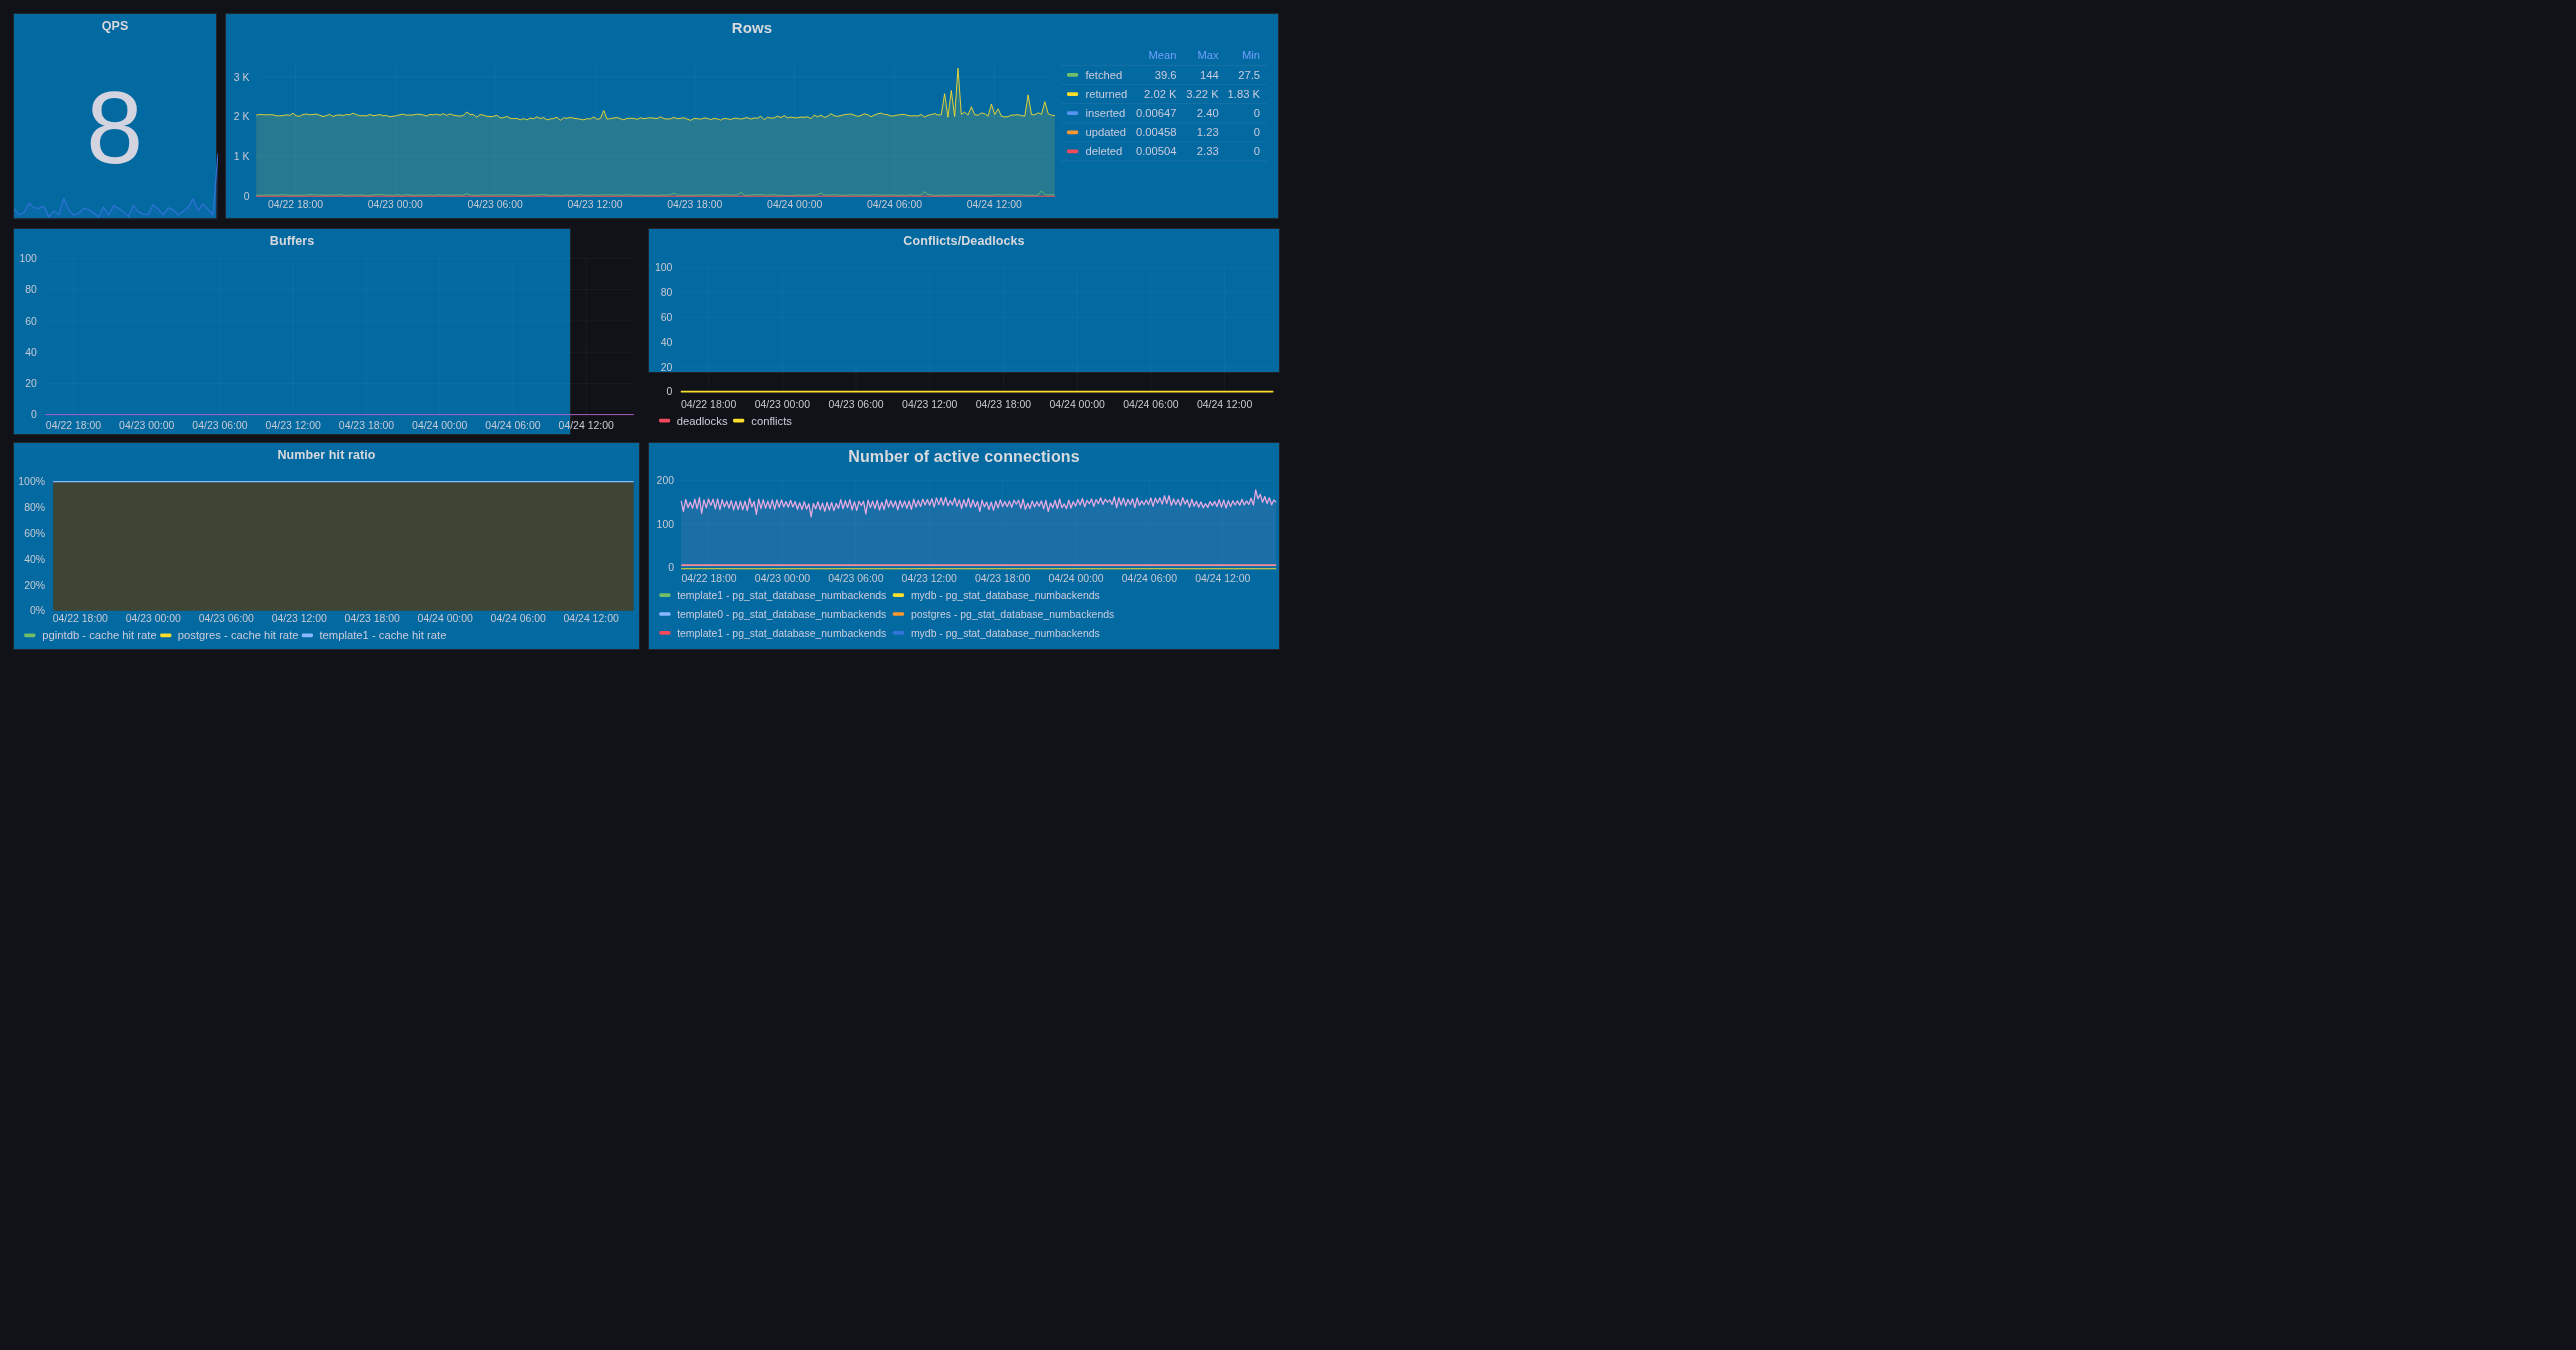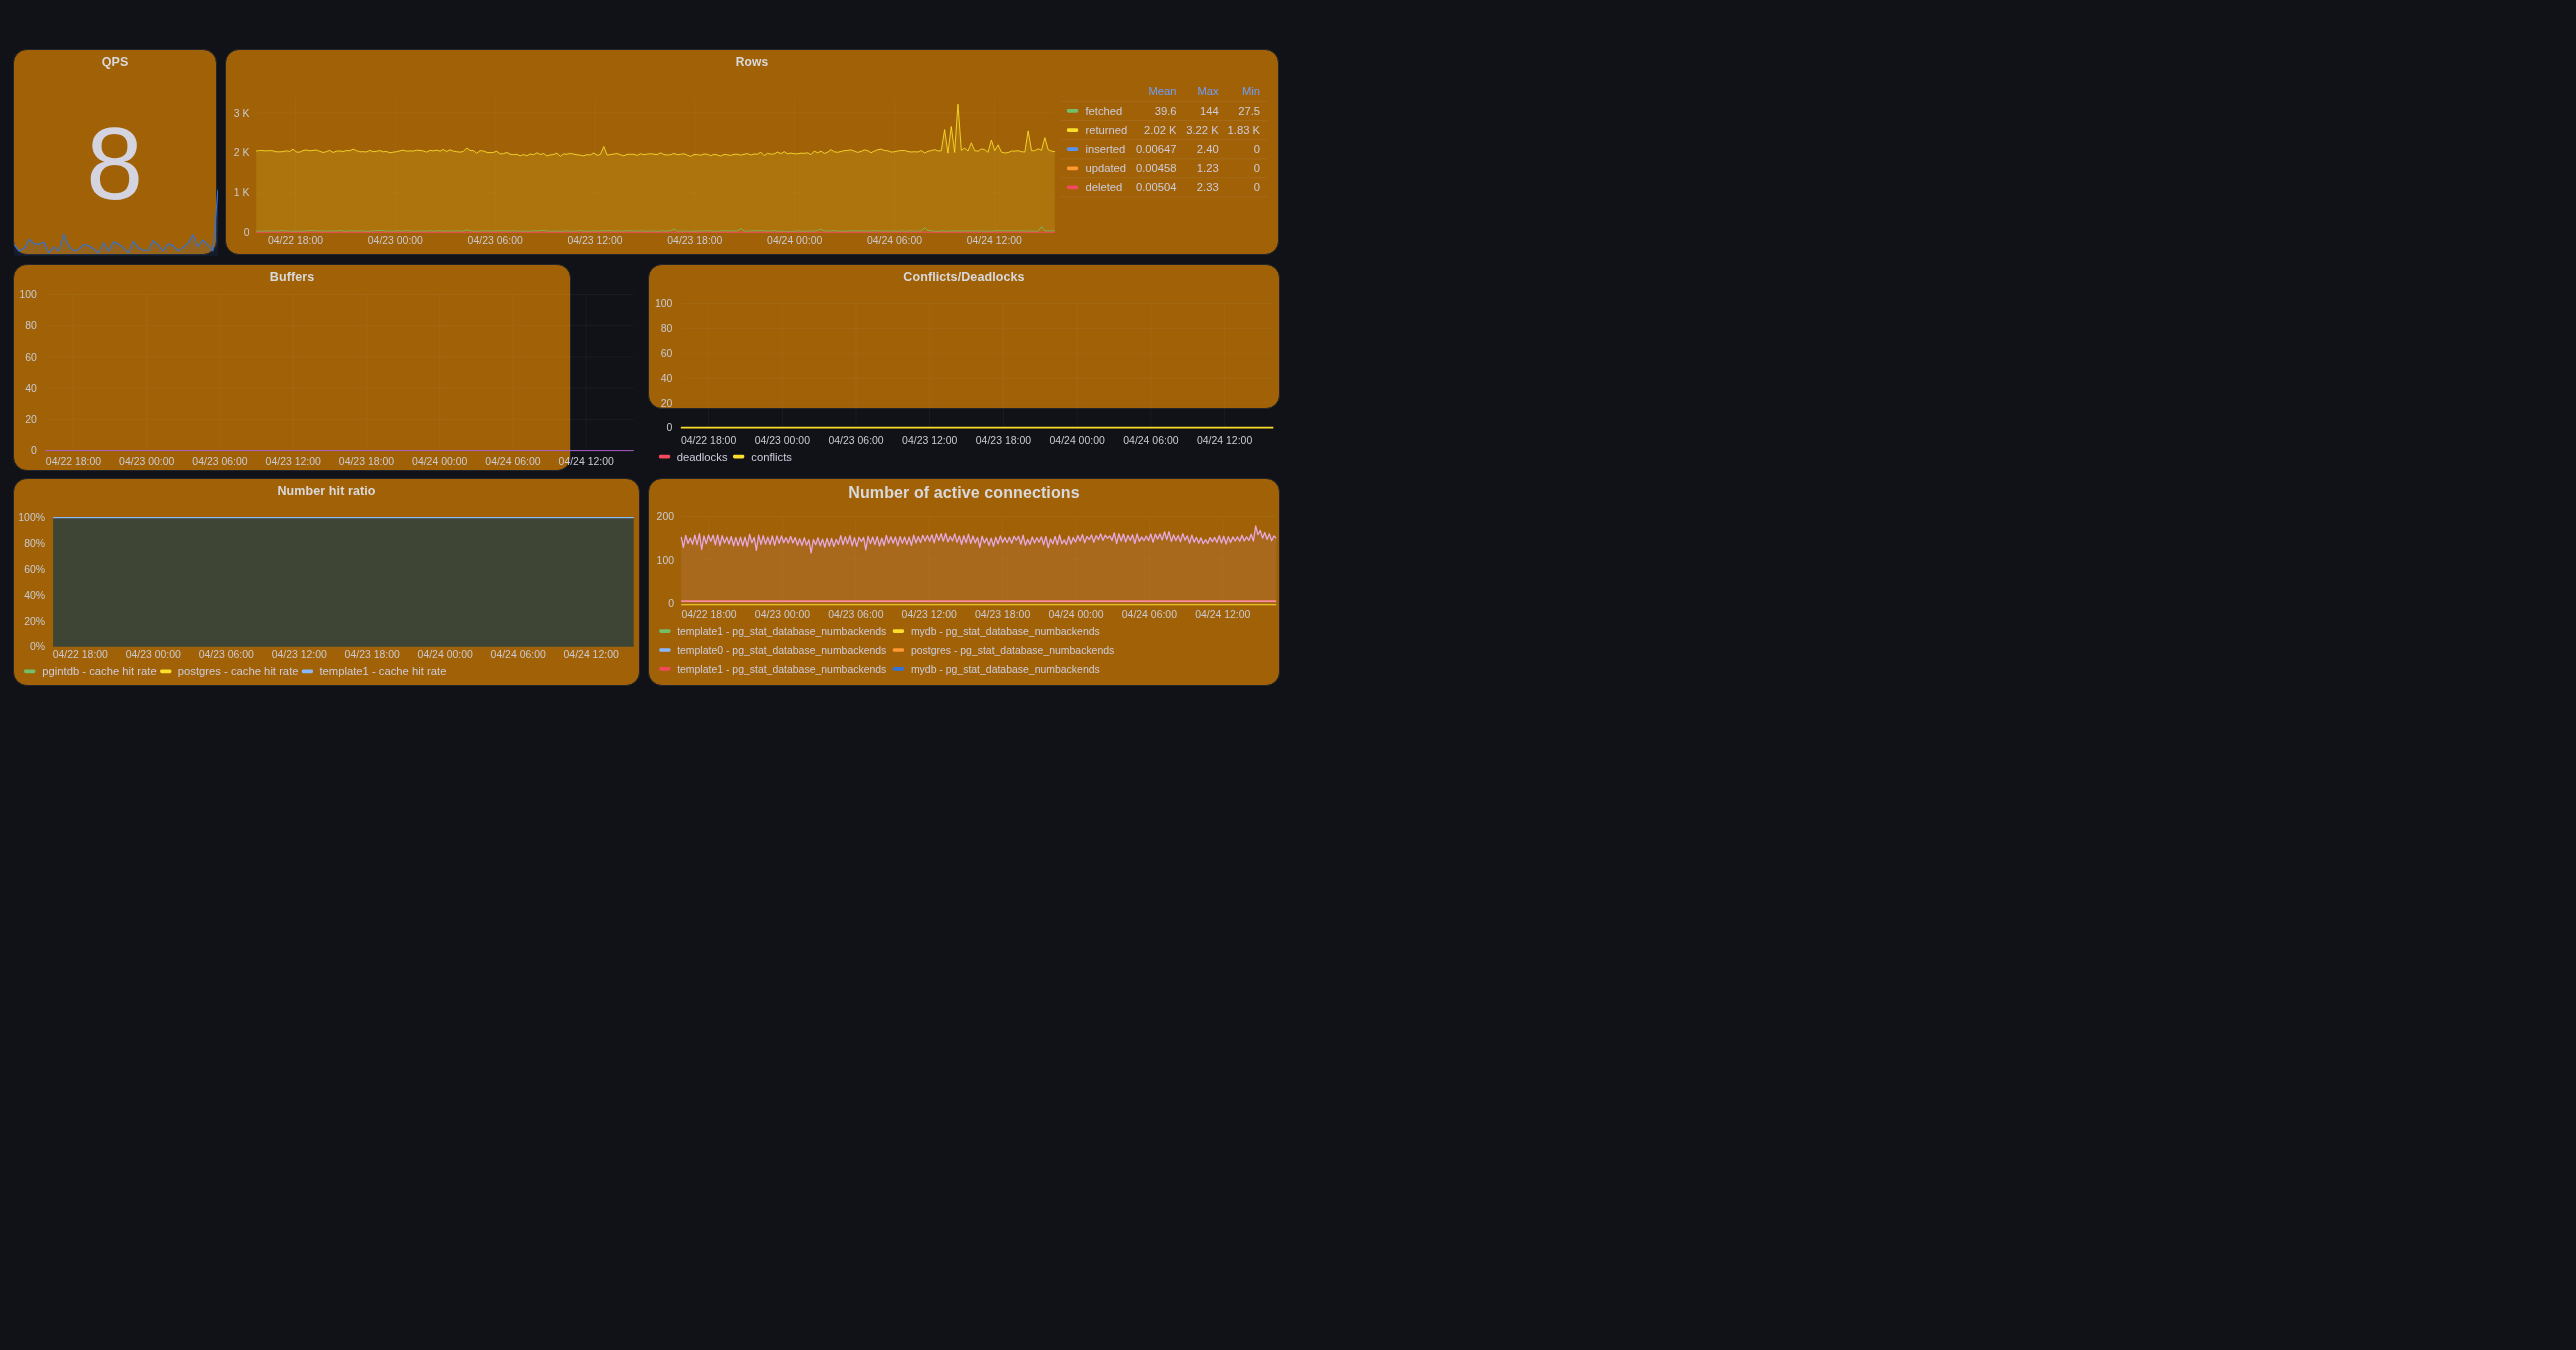--- a/index.html
+++ b/index.html
@@ -1,37 +1,37 @@
 <!DOCTYPE html>
 <html style="font-size:13px"><head><meta charset="utf-8"><title>dash</title>
 <style>
 html,body{margin:0;padding:0;background:#111217;width:1288px;height:675px;overflow:hidden;}
 *{box-sizing:border-box;}
 body{font-family:"Liberation Sans", sans-serif;}
-.panel{position:absolute;background:#a16207;border:0.8px solid #22252b;border-radius:14px;will-change:transform;margin-top:36px;}
+.panel{position:absolute;background:#0369a1;border:0.8px solid #22252b;border-radius:0;will-change:transform;}
 .ptitle{position:absolute;left:0;right:0;top:4.8px;text-align:center;color:#d8d9dd;font-weight:700;letter-spacing:0.1px;}
 .big{position:absolute;color:#d3d4e0;font-weight:400;}
 </style></head>
 <body>
 <div class="panel" style="left:13.3px;top:13.3px;width:204px;height:206px">
     <div class="ptitle" style="font-size:12.5px">QPS</div>
     <svg width="204" height="206" viewBox="0 0 253.8 256.5" style="position:absolute;left:0;top:0">
 <defs>
         <linearGradient id="qg" x1="0" y1="0" x2="0" y2="1">
 <stop offset="0" stop-color="#3274d9" stop-opacity="0.42"></stop>
 <stop offset="1" stop-color="#3274d9" stop-opacity="0.08"></stop>
 </linearGradient>
       </defs>
 <path d="M0.0,242.3 L6.2,250.2 L12.4,247.0 L18.6,235.7 L24.8,241.1 L31.0,241.8 L37.1,239.1 L43.3,252.5 L49.5,245.1 L55.7,250.1 L61.9,229.3 L68.1,244.0 L74.3,250.2 L80.5,248.0 L86.7,242.2 L92.9,243.5 L99.0,247.7 L105.2,252.5 L111.4,240.1 L117.6,250.4 L123.8,238.9 L130.0,241.6 L136.2,246.1 L142.4,252.5 L148.6,238.2 L154.8,246.2 L160.9,249.3 L167.1,249.3 L173.3,237.3 L179.5,242.8 L185.7,250.1 L191.9,241.2 L198.1,243.6 L204.3,250.1 L210.5,245.7 L216.7,240.5 L222.8,230.1 L229.0,244.5 L235.2,236.5 L241.4,242.9 L247.6,250.1 L253.8,174.1 L253.8,256.5 L0.0,256.5 Z" fill="url(#qg)" stroke="none"></path>
 <path d="M0.0,242.3 L6.2,250.2 L12.4,247.0 L18.6,235.7 L24.8,241.1 L31.0,241.8 L37.1,239.1 L43.3,252.5 L49.5,245.1 L55.7,250.1 L61.9,229.3 L68.1,244.0 L74.3,250.2 L80.5,248.0 L86.7,242.2 L92.9,243.5 L99.0,247.7 L105.2,252.5 L111.4,240.1 L117.6,250.4 L123.8,238.9 L130.0,241.6 L136.2,246.1 L142.4,252.5 L148.6,238.2 L154.8,246.2 L160.9,249.3 L167.1,249.3 L173.3,237.3 L179.5,242.8 L185.7,250.1 L191.9,241.2 L198.1,243.6 L204.3,250.1 L210.5,245.7 L216.7,240.5 L222.8,230.1 L229.0,244.5 L235.2,236.5 L241.4,242.9 L247.6,250.1 L253.8,174.1" fill="none" stroke="#3274d9" stroke-width="1.4" stroke-linejoin="round"></path>
 </svg>
     <div class="big" style="left:0;right:3.2px;top:56px;text-align:center;font-size:102px;letter-spacing:-2.4px;">8</div>
   </div>
 <div class="panel" style="left:225px;top:13.3px;width:1054px;height:206px">
-    <div class="ptitle" style="font-size:12px">Rows</div>
+    <div class="ptitle" style="font-size:15px">Rows</div>
     <svg width="1054" height="206" viewBox="0 0 1309.8 256.5" style="position:absolute;left:0;top:0">
       <line x1="36.3" y1="227.2" x2="1030.8" y2="227.2" stroke="rgba(204,204,220,0.07)" stroke-width="1"></line>
       <text x="28.0" y="231.8" text-anchor="end" fill="#c9cad3" font-size="13" font-weight="400" font-family="Liberation Sans, sans-serif">0</text>
       <line x1="36.3" y1="177.6" x2="1030.8" y2="177.6" stroke="rgba(204,204,220,0.07)" stroke-width="1"></line>
       <text x="28.0" y="182.2" text-anchor="end" fill="#c9cad3" font-size="13" font-weight="400" font-family="Liberation Sans, sans-serif">1 K</text>
       <line x1="36.3" y1="128.0" x2="1030.8" y2="128.0" stroke="rgba(204,204,220,0.07)" stroke-width="1"></line>
       <text x="28.0" y="132.6" text-anchor="end" fill="#c9cad3" font-size="13" font-weight="400" font-family="Liberation Sans, sans-serif">2 K</text>
       <line x1="36.3" y1="78.4" x2="1030.8" y2="78.4" stroke="rgba(204,204,220,0.07)" stroke-width="1"></line>
       <text x="28.0" y="83.0" text-anchor="end" fill="#c9cad3" font-size="13" font-weight="400" font-family="Liberation Sans, sans-serif">3 K</text>
       <line x1="85.3" y1="60" x2="85.3" y2="227.2" stroke="rgba(204,204,220,0.07)" stroke-width="1"></line>

